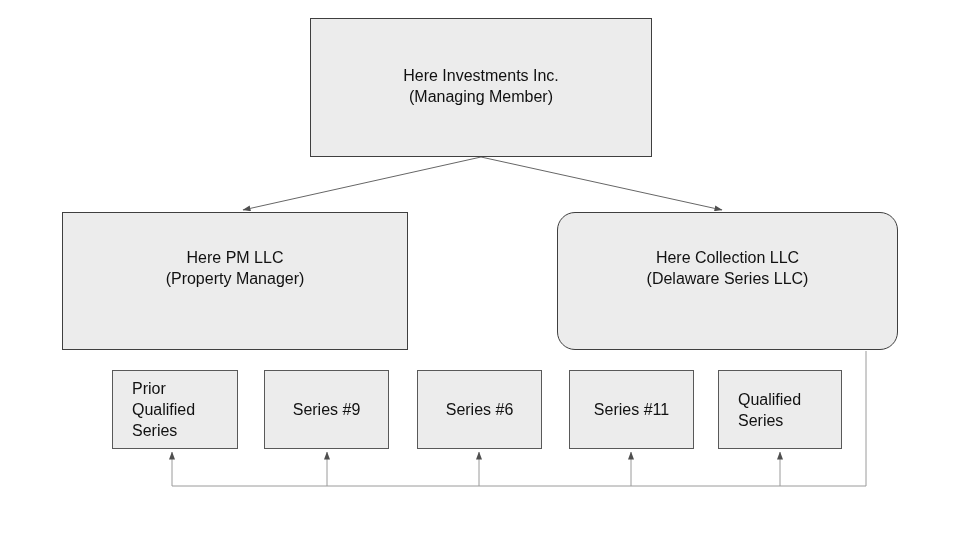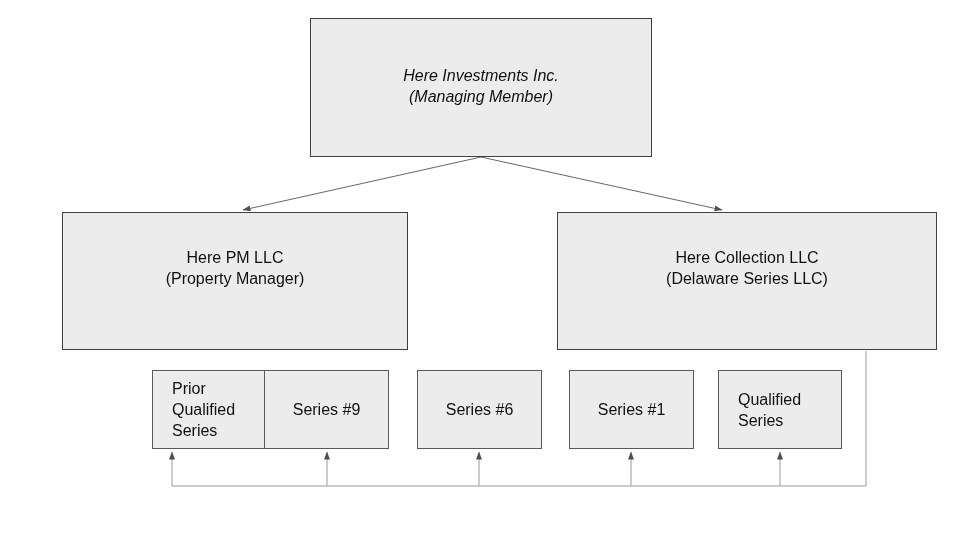--- a/index.html
+++ b/index.html
@@ -31,33 +31,33 @@
     display:flex;
     flex-direction:column;
     justify-content:center;
     align-items:center;
     text-align:center;
     font-size:16px;
     line-height:21px;
     white-space:pre-line;
   }
   .node.small{border:1.2px solid var(--border-mid);}
-  .node.top-node{padding-bottom:4px;font-style:italic;}
+  .node.top-node{padding-bottom:4px;}
   .node.mid-node{padding-bottom:26px;}
   .node.left-text{
     align-items:flex-start;
     text-align:left;
     padding-left:19px;
     padding-right:4px;
   }
   
   #node-top   {left:310px; top:18px;  width:342px; height:139px;}
   #node-left  {left:62px;  top:212px; width:346px; height:138px;}
-  #node-right {left:557px; top:212px; width:380px; height:138px;}
-  #node-s1{left:112px; top:370px; width:126px; height:79px;margin-left:40px;}
+  #node-right {left:557px; top:212px; width:341px; height:138px;border-radius:18px;}
+  #node-s1{left:112px; top:370px; width:126px; height:79px;}
   #node-s2{left:264px; top:370px; width:125px; height:79px;}
   #node-s3{left:417px; top:370px; width:125px; height:79px;}
   #node-s4{left:569px; top:370px; width:125px; height:79px;}
   #node-s5{left:718px; top:370px; width:124px; height:79px;}
 </style>
 </head>
 <body>
 
 <div class="stage">
 
@@ -101,21 +101,21 @@
 
   <div class="node small" id="node-s2">
     <span>Series #9</span>
   </div>
 
   <div class="node small" id="node-s3">
     <span>Series #6</span>
   </div>
 
   <div class="node small" id="node-s4">
-    <span>Series #1</span>
+    <span>Series #11</span>
   </div>
 
   <div class="node small left-text" id="node-s5">
     <span>Qualified
 Series</span>
   </div>
 
 </div>
 
 </body></html>

